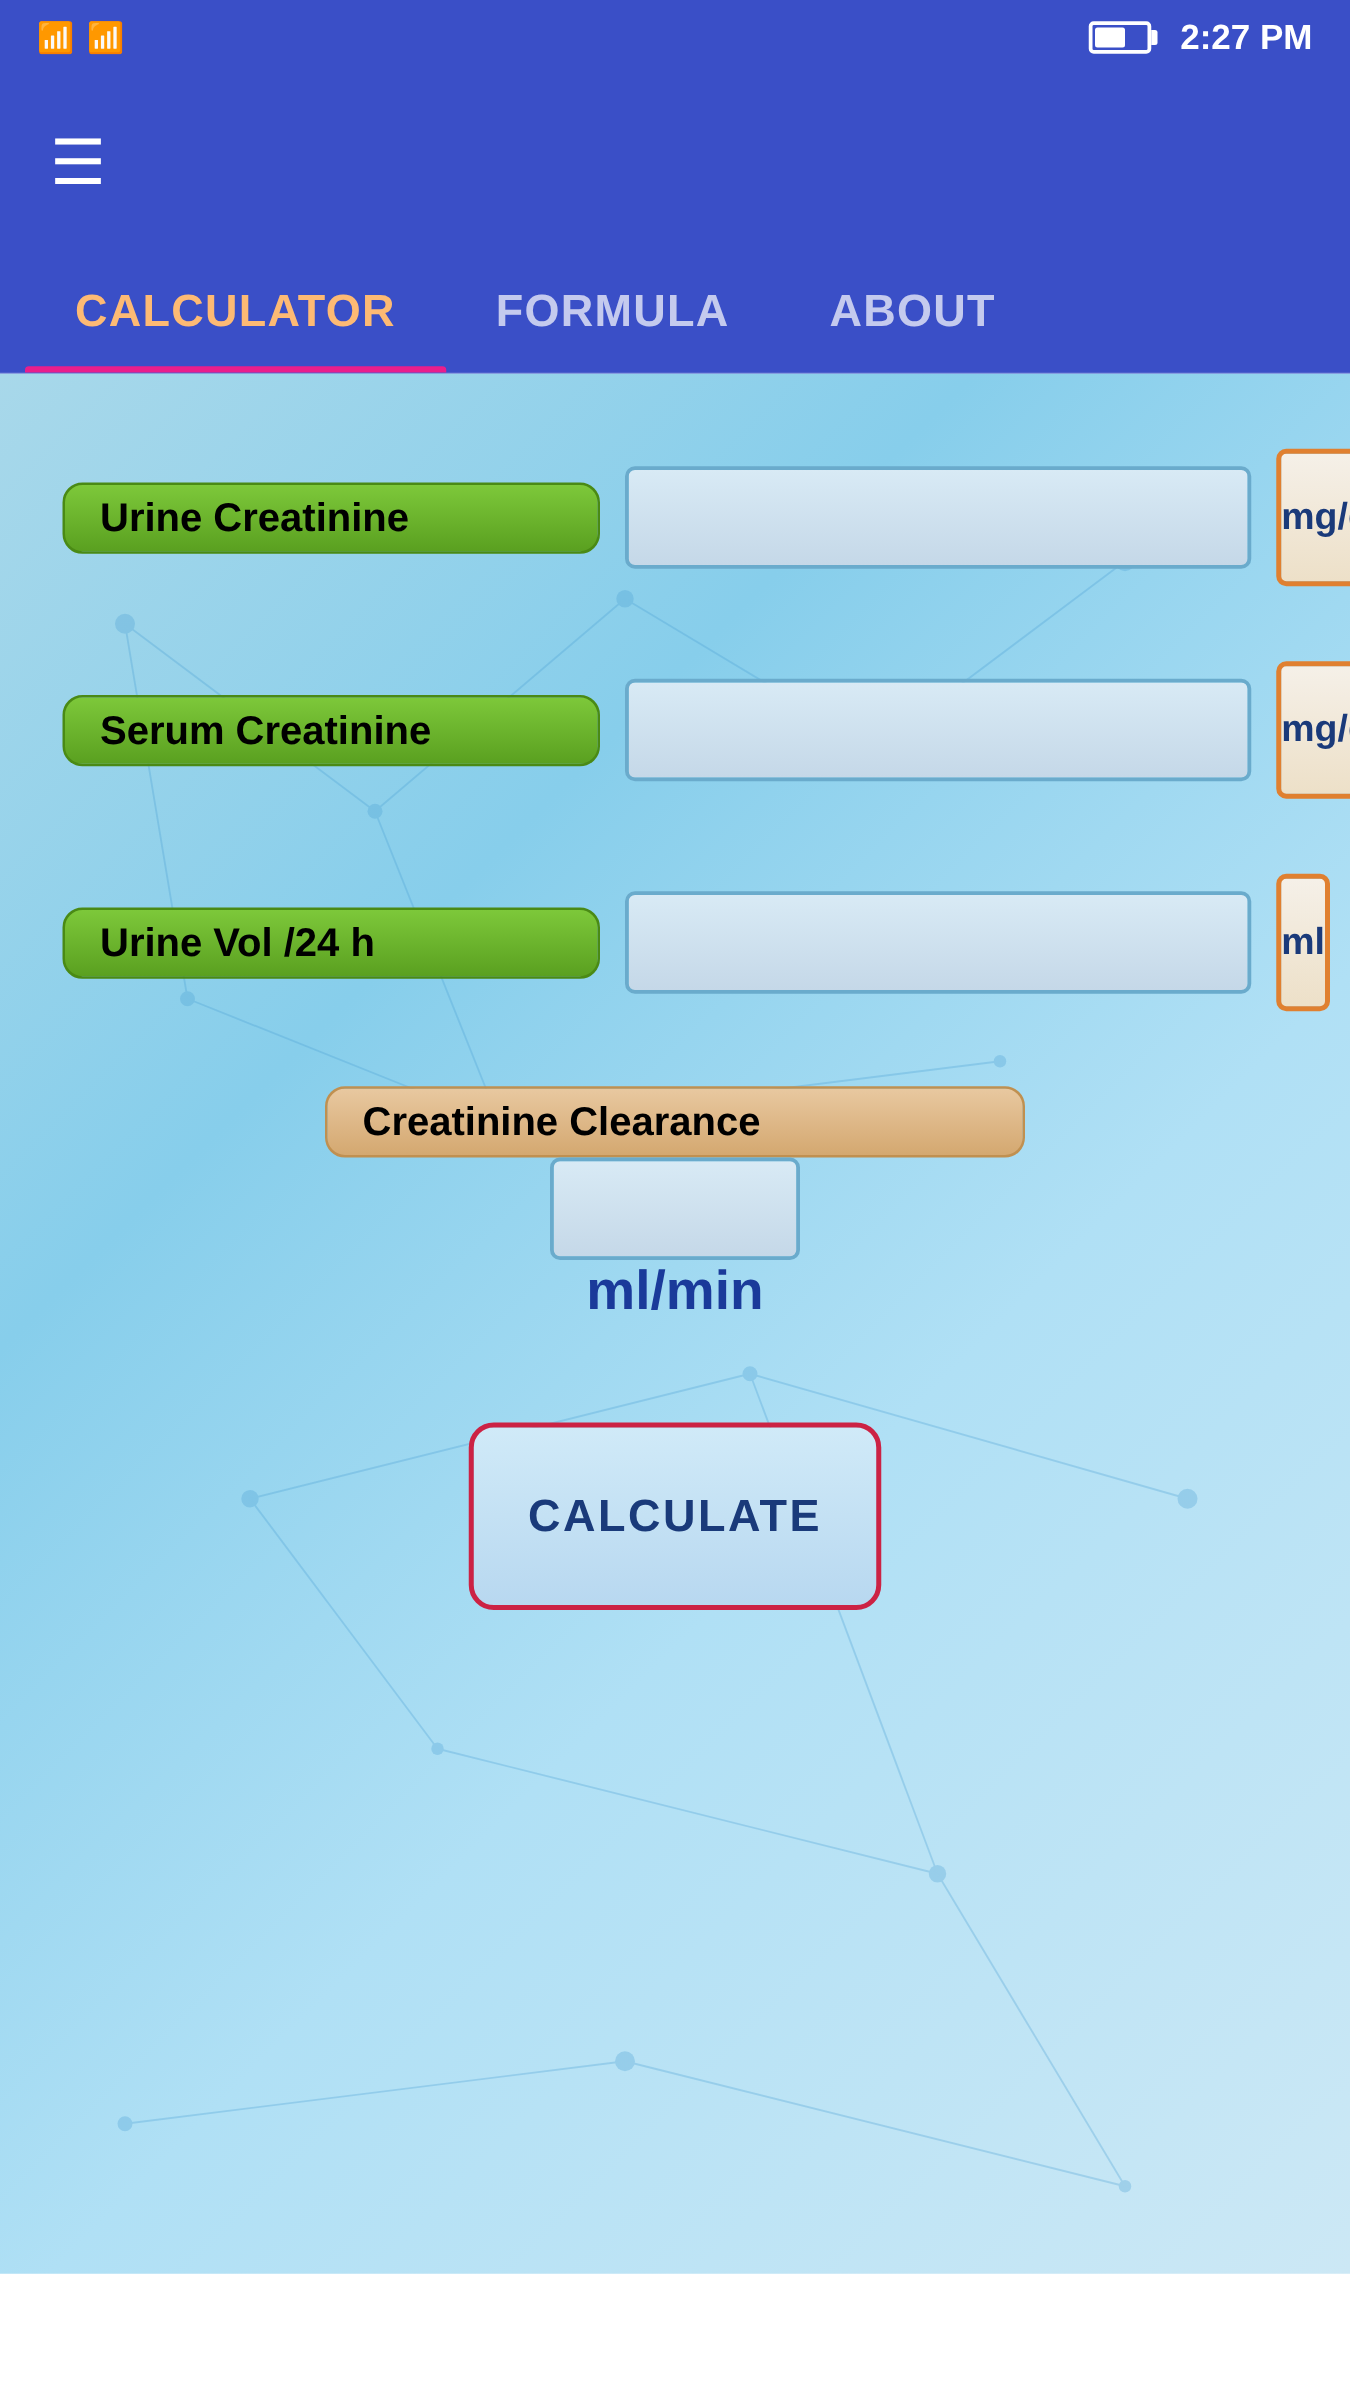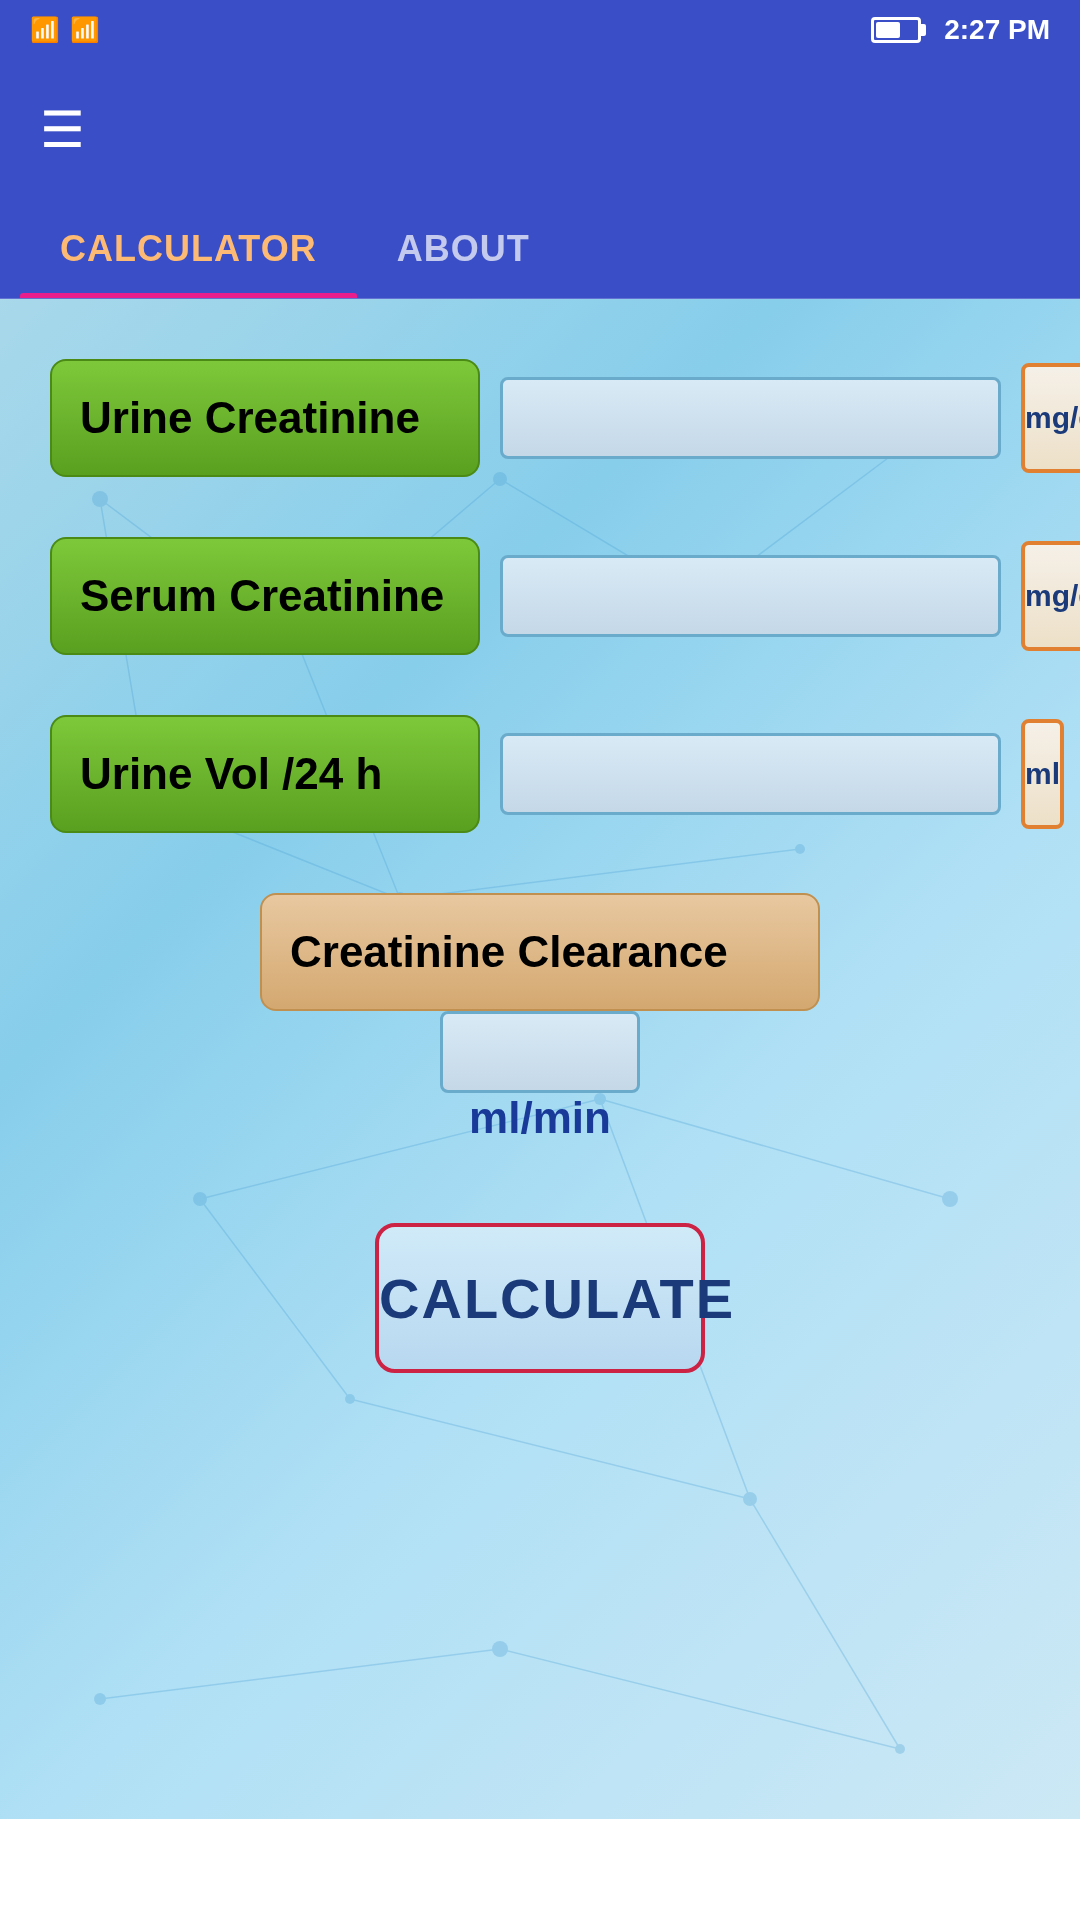--- a/index.html
+++ b/index.html
@@ -142,23 +142,23 @@
       display: flex;
       align-items: center;
       margin-bottom: 60px;
       position: relative;
       z-index: 1;
     }
 
     .field-label {
       background: linear-gradient(to bottom, #7dc83a, #5aa020);
       color: black;
-      font-size: 44px;
-      font-weight: bold;
-      padding: 32px 28px;
+      font-size: 32px;
+      font-weight: bold;
+      padding: 8px 28px;
       border-radius: 16px;
       border: 2px solid #4a8a15;
       min-width: 430px;
       white-space: nowrap;
     }
 
     .field-label.result-label {
       background: linear-gradient(to bottom, #e8c8a0, #d4a870);
       border: 2px solid #c09050;
       min-width: 560px;
@@ -234,21 +234,21 @@
       justify-content: center;
       gap: 60px;
       margin-top: 80px;
       position: relative;
       z-index: 1;
     }
 
     .btn {
       width: 330px;
       height: 150px;
-      font-size: 56px;
+      font-size: 36px;
       font-weight: bold;
       color: #1a3a7a;
       background: linear-gradient(to bottom, #d0eaf8, #b8d8f0);
       border: 4px solid #cc2244;
       border-radius: 20px;
       cursor: pointer;
       letter-spacing: 2px;
     }
 
     
@@ -278,20 +278,23 @@
   </div>
 </div>
 
 <div class="header">
   <div class="menu-icon">☰</div>
 </div>
 
 <div class="tabs">
   <div class="tab active">
     <span>CALCULATOR</span>
+  </div>
+  <div class="tab">
+    <span>FORMULA</span>
   </div>
   <div class="tab">
     <span>ABOUT</span>
   </div>
 </div>
 
 <div class="main-content">
 
   <svg class="network-svg" viewBox="0 0 1080 1520" xmlns="http://www.w3.org/2000/svg">
     <circle cx="100" cy="200" r="8" fill="#4a9fd4"></circle>

